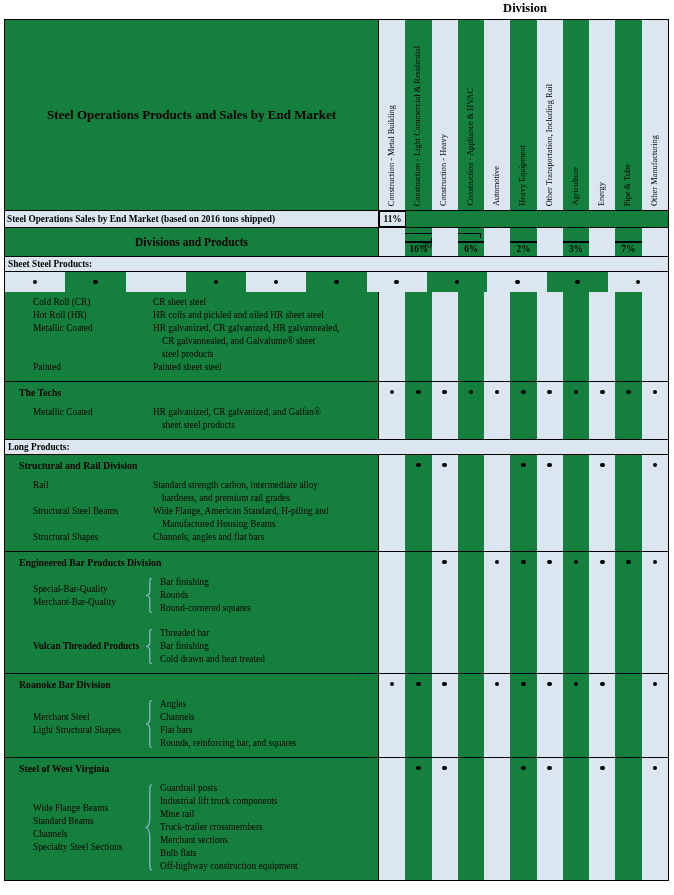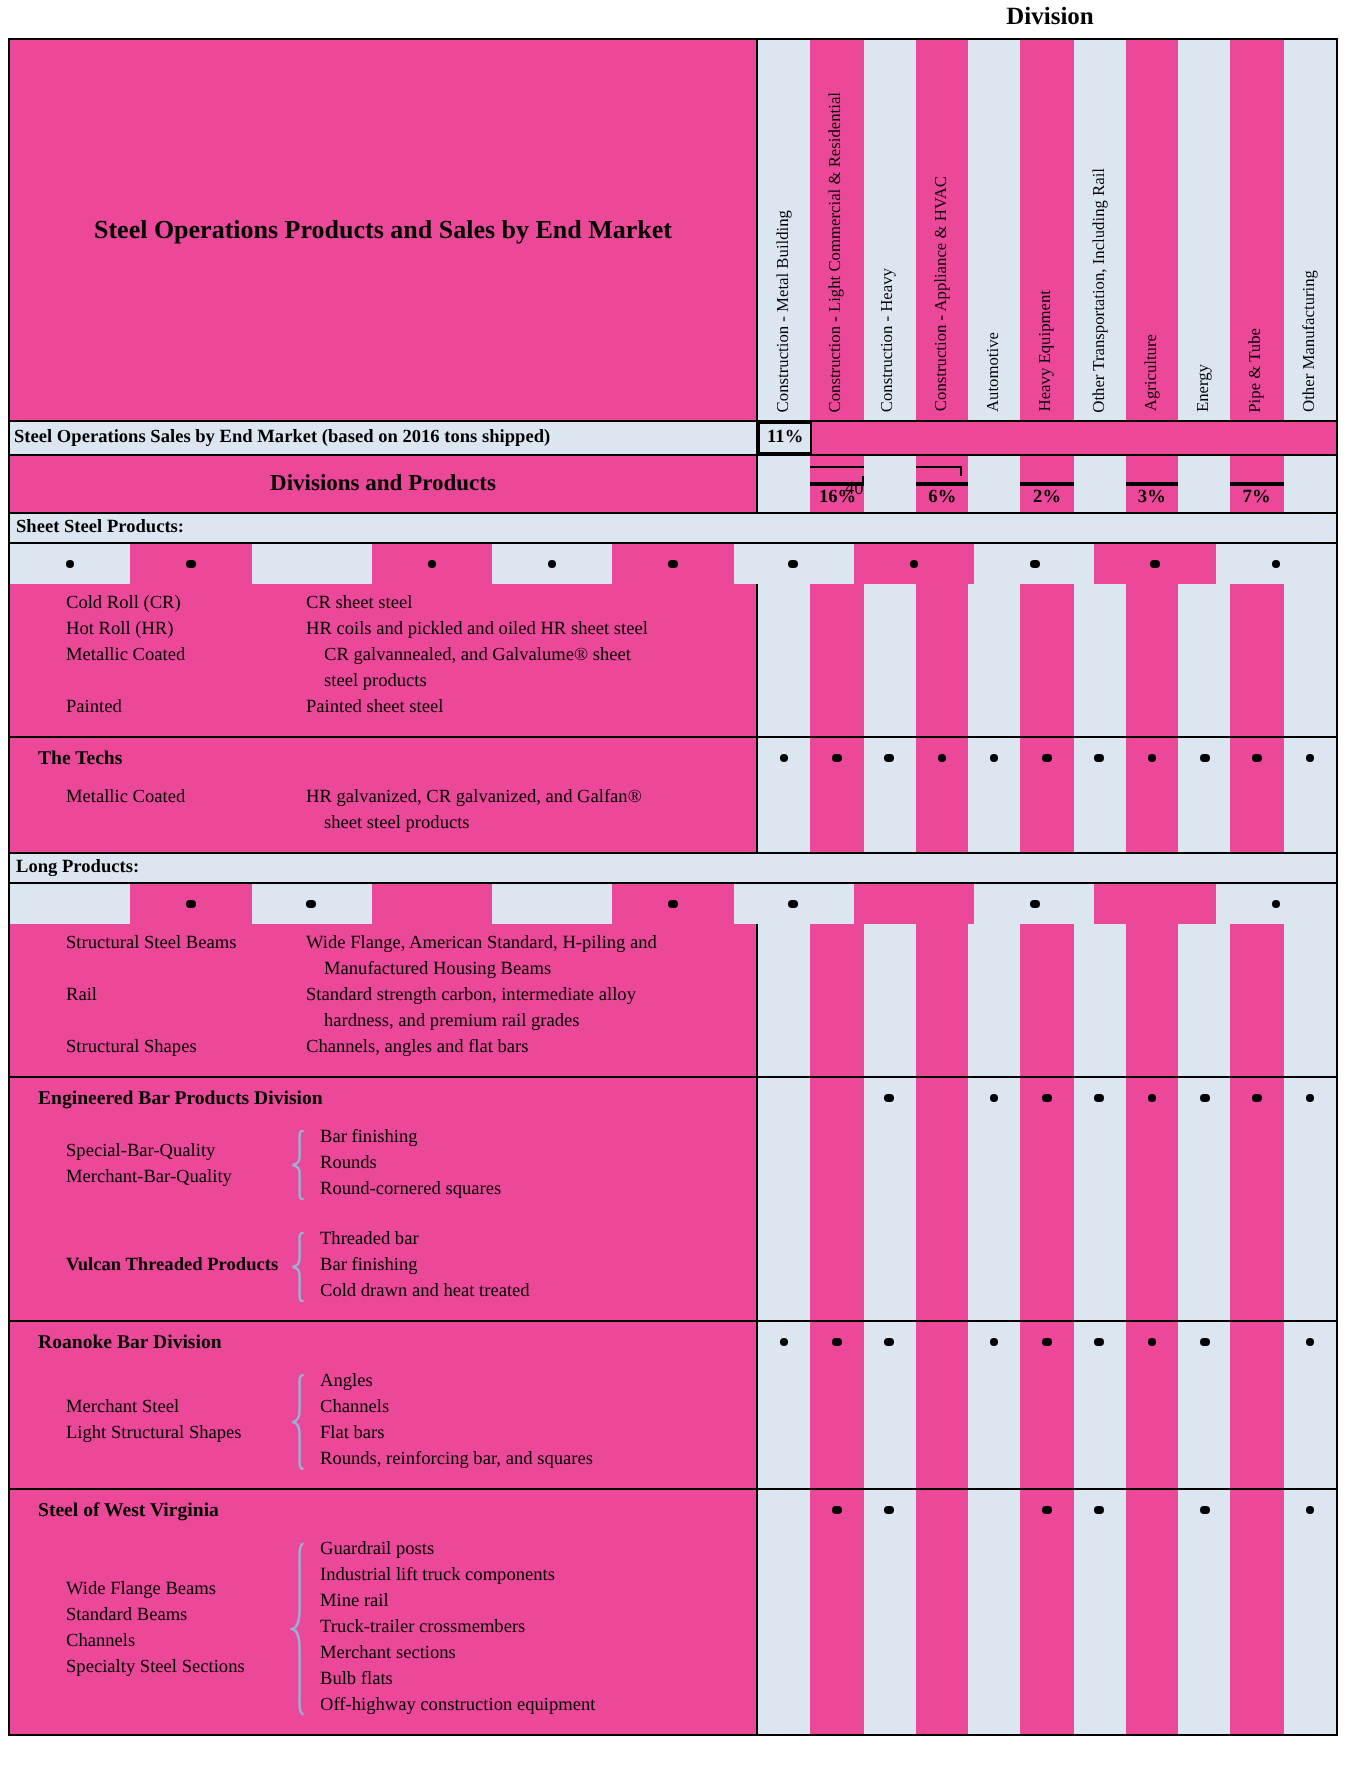--- a/index.html
+++ b/index.html
@@ -3,21 +3,21 @@
 <meta charset="utf-8">
 <style>
   * { box-sizing: border-box; }
   html,body { margin:0; padding:0; background:#fff; }
   .page { width:674px; height:895px; position:relative; overflow:hidden;
           font-family:"Liberation Serif","DejaVu Serif",serif; color:#000; background:#fff; }
 
   .markets-title { position:absolute; top:1px; left:380px; width:290px; text-align:center;
                    font-weight:bold; font-size:12.5px; }
 
-  .table { position:absolute; top:19px; left:4px; width:665px; border:1px solid #000; background:#ec4899; }
+  .table { position:absolute; top:19px; left:4px; width:665px; border:1px solid #000; background:#15803d; }
 
   .row { display:flex; width:100%; }
   .leftcell { flex:0 0 374px; width:374px; border-right:1px solid #000; position:relative;
               display:flex; align-items:flex-start; overflow:hidden; }
   .cols { flex:1 1 auto; display:flex; position:relative; }
   .col { flex:1 1 0; position:relative; }
   .col.blue { background:#dce6f1; }
   .dot { position:absolute; left:50%; top:50%; width:4.5px; height:4.5px;
          margin-left:-2.25px; margin-top:-2.25px; border-radius:50%; background:#000; }
 
@@ -250,20 +250,21 @@
               <div class="col"></div>
               <div class="col blue"></div>
               <div class="col"></div>
               <div class="col blue"></div>
             </div>
           </div>
           <div class="row product-row">
             <div class="leftcell">
               <div class="pname">Metallic Coated</div>
               <div class="pdesc">
+                <div class="dline">HR galvanized, CR galvanized, HR galvannealed,</div>
                 <div class="dline cont">CR galvannealed, and Galvalume® sheet</div>
                 <div class="dline cont">steel products</div>
               </div>
             </div>
             <div class="cols">
               <div class="col blue"></div>
               <div class="col"></div>
               <div class="col blue"></div>
               <div class="col"></div>
               <div class="col blue"></div>
@@ -405,20 +406,23 @@
               <div class="col"></div>
               <div class="col blue"></div>
               <div class="col"></div>
               <div class="col blue"></div>
             </div>
           </div>
         </div>
         <div class="band">Long Products:</div>
         <div class="dblock">
           <div class="row name-row">
+            <div class="leftcell">
+              <div class="dname">Structural and Rail Division</div>
+            </div>
             <div class="cols">
               <div class="col blue"></div>
               <div class="col">
                 <span class="dot"></span>
               </div>
               <div class="col blue">
                 <span class="dot"></span>
               </div>
               <div class="col"></div>
               <div class="col blue"></div>
@@ -433,62 +437,62 @@
                 <span class="dot"></span>
               </div>
               <div class="col"></div>
               <div class="col blue">
                 <span class="dot"></span>
               </div>
             </div>
           </div>
           <div class="row sp4">
             <div class="leftcell"></div>
+            <div class="cols">
+              <div class="col blue"></div>
+              <div class="col"></div>
+              <div class="col blue"></div>
+              <div class="col"></div>
+              <div class="col blue"></div>
+              <div class="col"></div>
+              <div class="col blue"></div>
+              <div class="col"></div>
+              <div class="col blue"></div>
+              <div class="col"></div>
+              <div class="col blue"></div>
+            </div>
+          </div>
+          <div class="row product-row">
+            <div class="leftcell">
+              <div class="pname">Rail</div>
+              <div class="pdesc">
+                <div class="dline">Standard strength carbon, intermediate alloy</div>
+                <div class="dline cont">hardness, and premium rail grades</div>
+              </div>
+            </div>
             <div class="cols">
               <div class="col blue"></div>
               <div class="col"></div>
               <div class="col blue"></div>
               <div class="col"></div>
               <div class="col blue"></div>
               <div class="col"></div>
               <div class="col blue"></div>
               <div class="col"></div>
               <div class="col blue"></div>
               <div class="col"></div>
               <div class="col blue"></div>
             </div>
           </div>
           <div class="row product-row">
             <div class="leftcell">
               <div class="pname">Structural Steel Beams</div>
               <div class="pdesc">
                 <div class="dline">Wide Flange, American Standard, H-piling and</div>
                 <div class="dline cont">Manufactured Housing Beams</div>
-              </div>
-            </div>
-            <div class="cols">
-              <div class="col blue"></div>
-              <div class="col"></div>
-              <div class="col blue"></div>
-              <div class="col"></div>
-              <div class="col blue"></div>
-              <div class="col"></div>
-              <div class="col blue"></div>
-              <div class="col"></div>
-              <div class="col blue"></div>
-              <div class="col"></div>
-              <div class="col blue"></div>
-            </div>
-          </div>
-          <div class="row product-row">
-            <div class="leftcell">
-              <div class="pname">Rail</div>
-              <div class="pdesc">
-                <div class="dline">Standard strength carbon, intermediate alloy</div>
-                <div class="dline cont">hardness, and premium rail grades</div>
               </div>
             </div>
             <div class="cols">
               <div class="col blue"></div>
               <div class="col"></div>
               <div class="col blue"></div>
               <div class="col"></div>
               <div class="col blue"></div>
               <div class="col"></div>
               <div class="col blue"></div>

